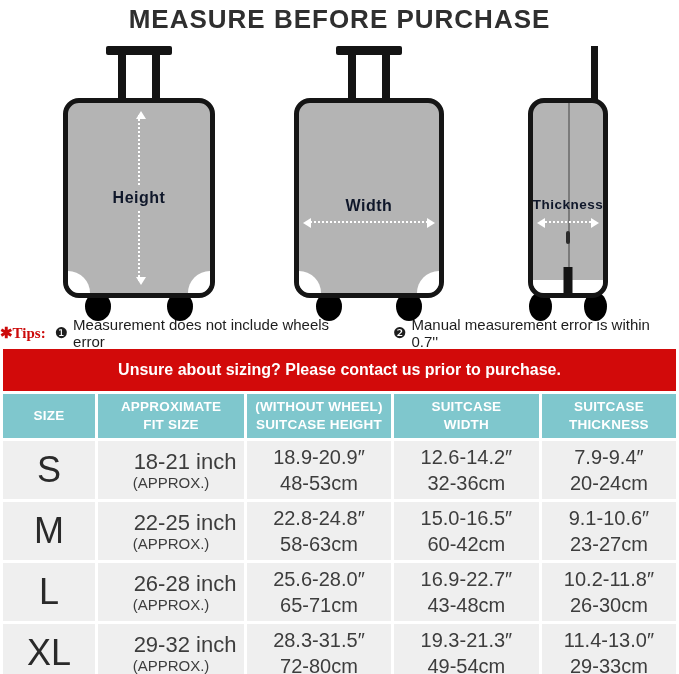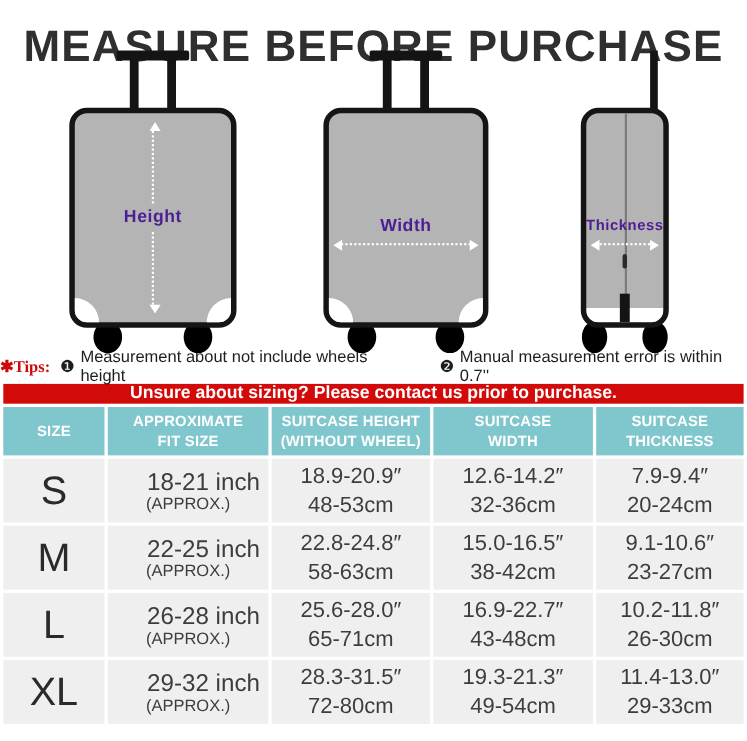--- a/index.html
+++ b/index.html
@@ -1,21 +1,21 @@
 <!DOCTYPE html>
 <html><head>
 <meta charset="utf-8">
 <style>
   * { box-sizing: border-box; margin: 0; padding: 0; }
   html, body { width: 679px; height: 674px; overflow: hidden; background: #fff;
     font-family: "Liberation Sans", "DejaVu Sans", sans-serif; }
 
   
-  .title { text-align: center; font-size: 40px; font-weight: 700; letter-spacing: 1px;
-    color: #2f2f2f; padding-top: 20px; height: 44px; }
+  .title { text-align: center; font-size: 26px; font-weight: 700; letter-spacing: 1px;
+    color: #2f2f2f; padding-top: 4px; height: 44px; }
 
   
   .figures { position: relative; height: 276px; }
   .figure { position: absolute; top: 2px; }
   .fig1 { left: 63px;  width: 152px; height: 274px; }
   .fig2 { left: 294px; width: 150px; height: 274px; }
   .fig3 { left: 528px; width: 80px;  height: 274px; }
 
   .handle { position: absolute; top: 0; left: 50%; transform: translateX(-50%);
     width: 66px; height: 53px; }
@@ -43,21 +43,21 @@
   .v-arrow::after { content: ""; position: absolute; bottom: -4px; left: -4px;
     border-left: 5px solid transparent; border-right: 5px solid transparent; border-top: 8px solid #fff; }
 
   .h-arrow { position: absolute; left: 8px; right: 8px; top: 118px; height: 0;
     border-top: 2px dotted #fff; }
   .h-arrow::before { content: ""; position: absolute; left: -4px; top: -5px;
     border-top: 5px solid transparent; border-bottom: 5px solid transparent; border-right: 8px solid #fff; }
   .h-arrow::after { content: ""; position: absolute; right: -4px; top: -5px;
     border-top: 5px solid transparent; border-bottom: 5px solid transparent; border-left: 8px solid #fff; }
 
-  .dim-label { color: #4c1d95; font-weight: 700; letter-spacing: 0.5px; }
+  .dim-label { color: #0f172a; font-weight: 700; letter-spacing: 0.5px; }
   .label-mid { position: absolute; top: 50%; left: 50%; transform: translate(-50%,-50%);
     background: #b4b4b4; font-size: 16px; padding: 3px 1px; }
   .label-above { position: absolute; top: 94px; left: 50%; transform: translateX(-50%);
     font-size: 16px; white-space: nowrap; }
   .fig3 .label-above { font-size: 13.5px; }
 
   .zipper { position: absolute; left: 50%; top: 0; bottom: 13px; width: 2px; background: #7b7b7b; }
   .zip-pull { position: absolute; left: 50%; transform: translateX(-50%); top: 128px;
     width: 4px; height: 13px; background: #2b2b2b; border-radius: 2px; }
   .bottom-strip { position: absolute; left: 0; right: 0; bottom: 0; height: 13px; background: #fff; }
@@ -68,21 +68,21 @@
   .tips { height: 26px; display: flex; align-items: center; justify-content: center;
     gap: 9px; font-size: 15px; color: #1d1d1d; }
   .tips-label { color: #cc0a0a; font-weight: 700; font-family: Liberation Serif, serif; }
   .tip-item { display: flex; align-items: center; gap: 5px; }
   .tip-num { font-size: 15px; }
   .tip-gap { width: 12px; }
 
   
   .table-wrap { margin: 3px 3px 0 3px; }
   .banner { background: #d20a0a; color: #fff; font-weight: 700; font-size: 16px;
-    height: 18px; display: flex; align-items: center; justify-content: center; margin-bottom: 3px; }
+    height: 42px; display: flex; align-items: center; justify-content: center; margin-bottom: 3px; }
   .grid { display: grid; grid-template-columns: 94fr 149fr 147fr 148fr 137fr;
     grid-template-rows: 44px repeat(4, 58px); gap: 3px; }
   .cell { display: flex; flex-direction: column; align-items: center; justify-content: center;
     text-align: center; }
   .th { background: #7fc7cd; color: #fff; font-weight: 700; font-size: 13.5px; line-height: 1.3;
     letter-spacing: 0.2px; }
   .td { background: #efefef; color: #3d3d3d; }
   .size-letter { font-size: 36px; color: #2a2a2a; }
   .fit-main { font-size: 22px; line-height: 1.15; margin-left: 28px; }
   .fit-note { font-size: 15px; }
@@ -140,43 +140,43 @@
       <div class="dim-label label-above">Thickness</div>
     </div>
   </div>
 
 </div>
 
 <div class="tips">
   <span class="tips-label">✱Tips:</span>
   <span class="tip-item">
     <span class="tip-num">❶</span>
-    <span>Measurement about not include wheels height</span>
+    <span>Measurement does not include wheels error</span>
   </span>
   <span class="tip-gap"></span>
   <span class="tip-item">
     <span class="tip-num">❷</span>
     <span>Manual measurement error is within 0.7''</span>
   </span>
 </div>
 
 <div class="table-wrap">
   <div class="banner">Unsure about sizing? Please contact us prior to purchase.</div>
   <div class="grid">
 
     <div class="cell th">
       <span>SIZE</span>
     </div>
     <div class="cell th">
       <span>APPROXIMATE</span>
       <span>FIT SIZE</span>
     </div>
     <div class="cell th">
+      <span>(WITHOUT WHEEL)</span>
       <span>SUITCASE HEIGHT</span>
-      <span>(WITHOUT WHEEL)</span>
     </div>
     <div class="cell th">
       <span>SUITCASE</span>
       <span>WIDTH</span>
     </div>
     <div class="cell th">
       <span>SUITCASE</span>
       <span>THICKNESS</span>
     </div>
 
@@ -202,21 +202,21 @@
     <div class="cell td">
       <span class="fit-main">22-25 inch</span>
       <span class="fit-note">(APPROX.)</span>
     </div>
     <div class="cell td">
       <span class="meas">22.8-24.8″</span>
       <span class="meas">58-63cm</span>
     </div>
     <div class="cell td">
       <span class="meas">15.0-16.5″</span>
-      <span class="meas">38-42cm</span>
+      <span class="meas">60-42cm</span>
     </div>
     <div class="cell td">
       <span class="meas">9.1-10.6″</span>
       <span class="meas">23-27cm</span>
     </div>
 
     <div class="cell td size-letter">L</div>
     <div class="cell td">
       <span class="fit-main">26-28 inch</span>
       <span class="fit-note">(APPROX.)</span>

